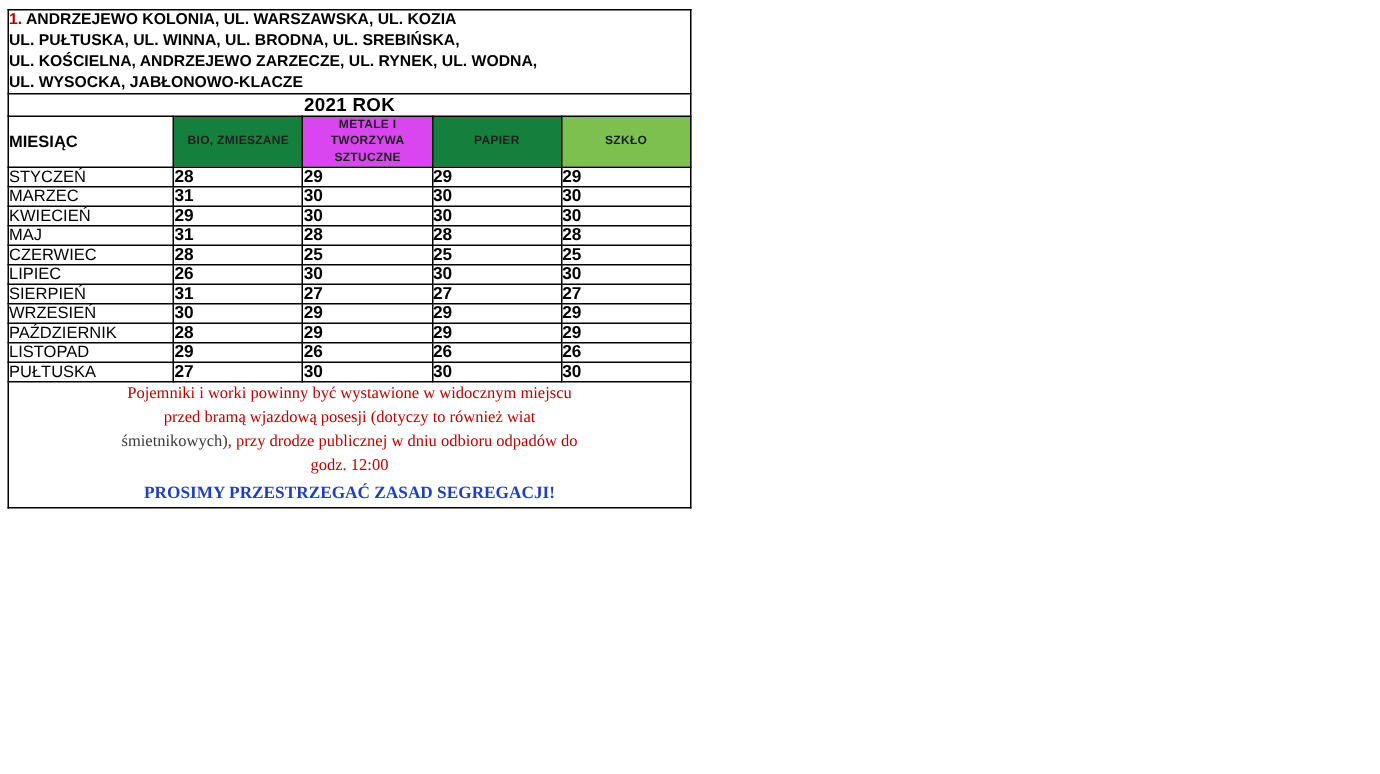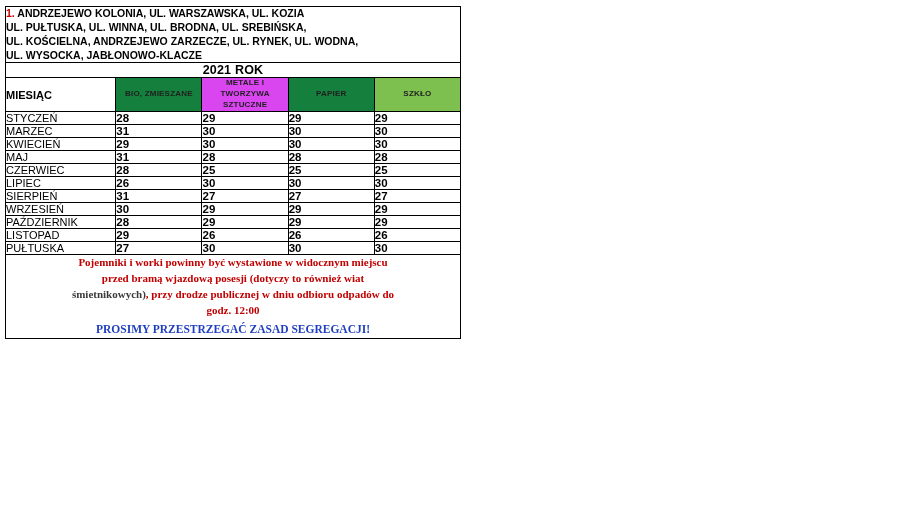--- a/index.html
+++ b/index.html
@@ -89,21 +89,21 @@
     padding: 5px 0;
     color: #000000;
   }
   .notice-cell {
     padding: 4px 6px 5px 6px;
     text-align: center;
   }
   .notice-line {
     font-family: "Liberation Serif", serif;
     font-size: 11px;
-    font-weight: bold;
+    font-weight: normal;
     line-height: 1.45;
     color: #c00000;
   }
   .notice-line .dark {
     color: #3a3a3a;
   }
   .notice-final {
     font-family: "Liberation Serif", serif;
     font-size: 11.5px;
     font-weight: bold;

